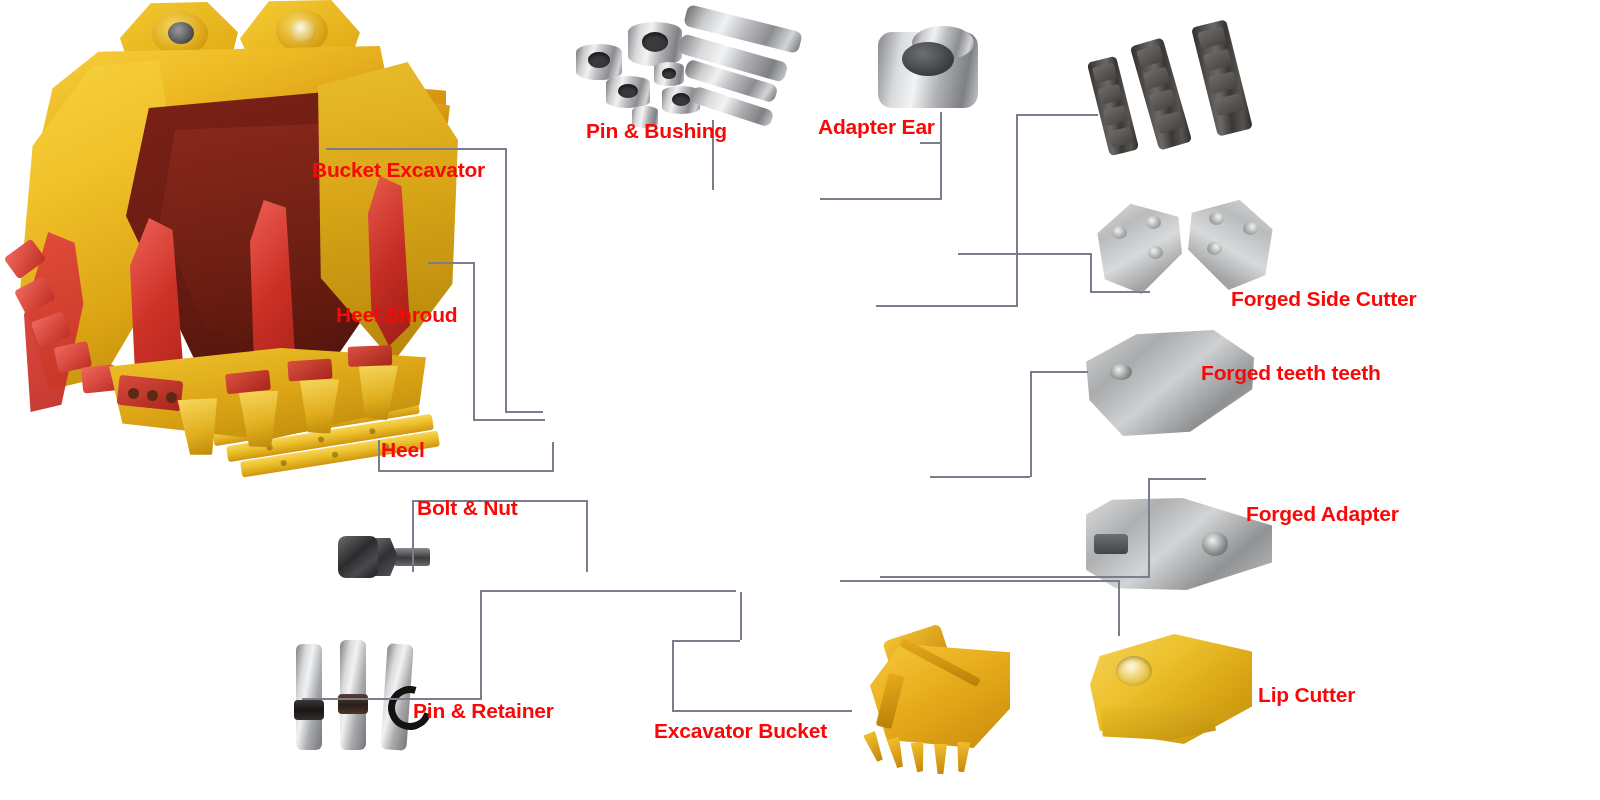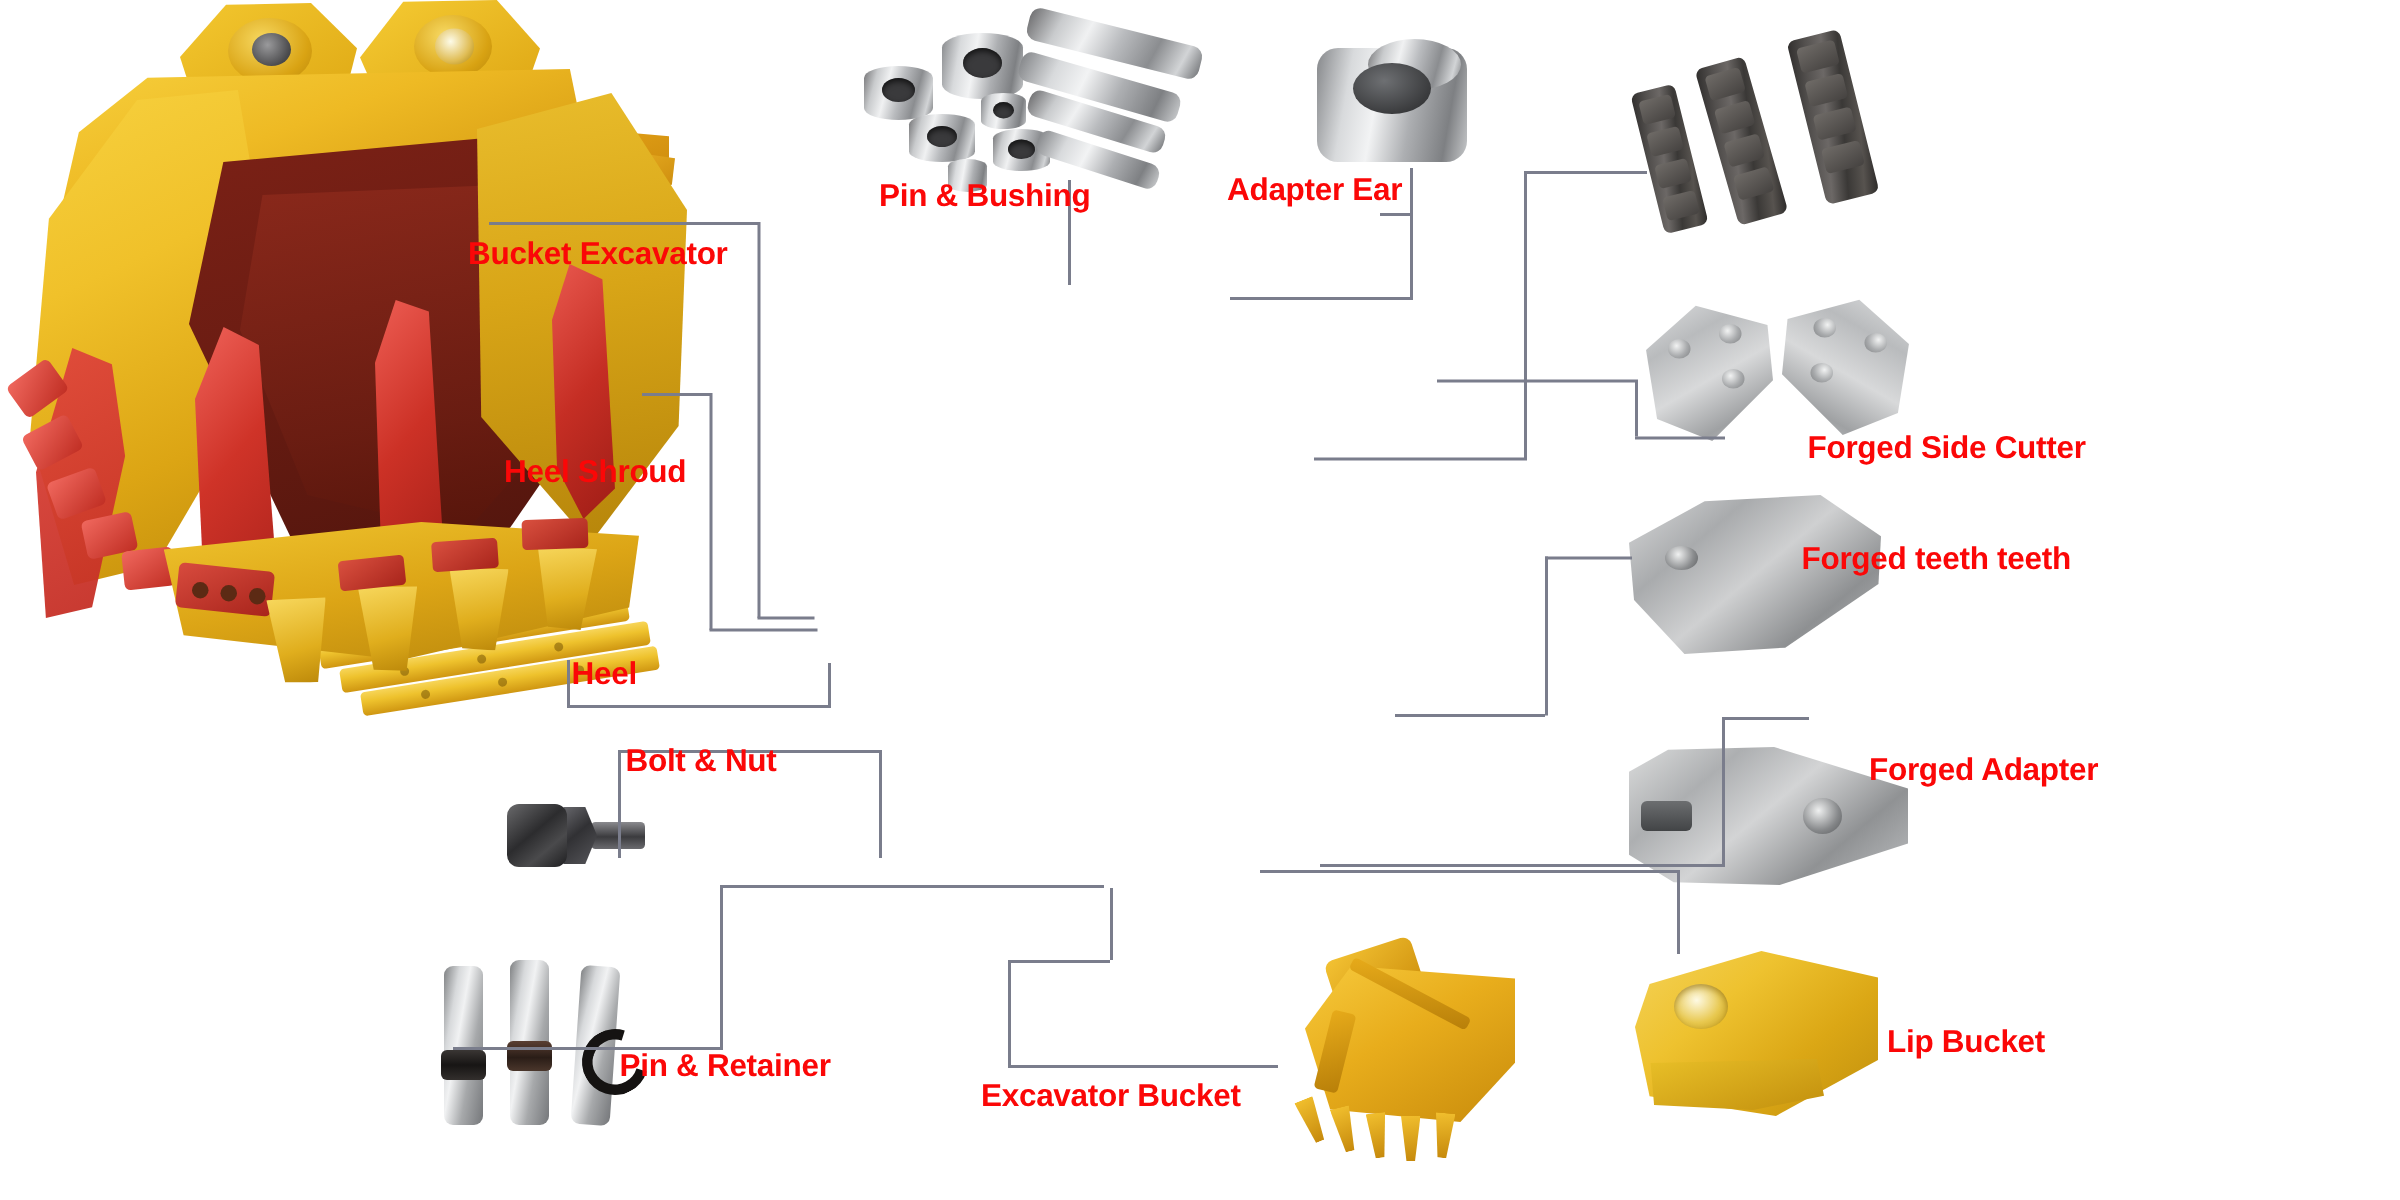--- a/index.html
+++ b/index.html
@@ -448,29 +448,29 @@
 
   <div class="label" style="left:312px;top:158px;">Bucket Excavator</div>
 
   <div class="label" style="left:586px;top:119px;">Pin &amp; Bushing</div>
 
   <div class="label" style="left:818px;top:115px;">Adapter Ear</div>
 
 
   <div class="label" style="left:336px;top:303px;">Heel Shroud</div>
 
-  <div class="label" style="left:1205px;top:287px;">Forged Side Cutter</div>
+  <div class="label" style="left:1231px;top:287px;">Forged Side Cutter</div>
 
   <div class="label" style="left:1201px;top:361px;">Forged teeth teeth</div>
 
   <div class="label" style="left:381px;top:438px;">Heel</div>
 
   <div class="label" style="left:417px;top:496px;">Bolt &amp; Nut</div>
 
   <div class="label" style="left:1246px;top:502px;">Forged Adapter</div>
 
   <div class="label" style="left:413px;top:699px;">Pin &amp; Retainer</div>
 
   <div class="label" style="left:654px;top:719px;">Excavator Bucket</div>
 
-  <div class="label" style="left:1258px;top:683px;">Lip Bucket</div>
+  <div class="label" style="left:1258px;top:683px;">Lip Cutter</div>
 
 </div>
 
 </body></html>

